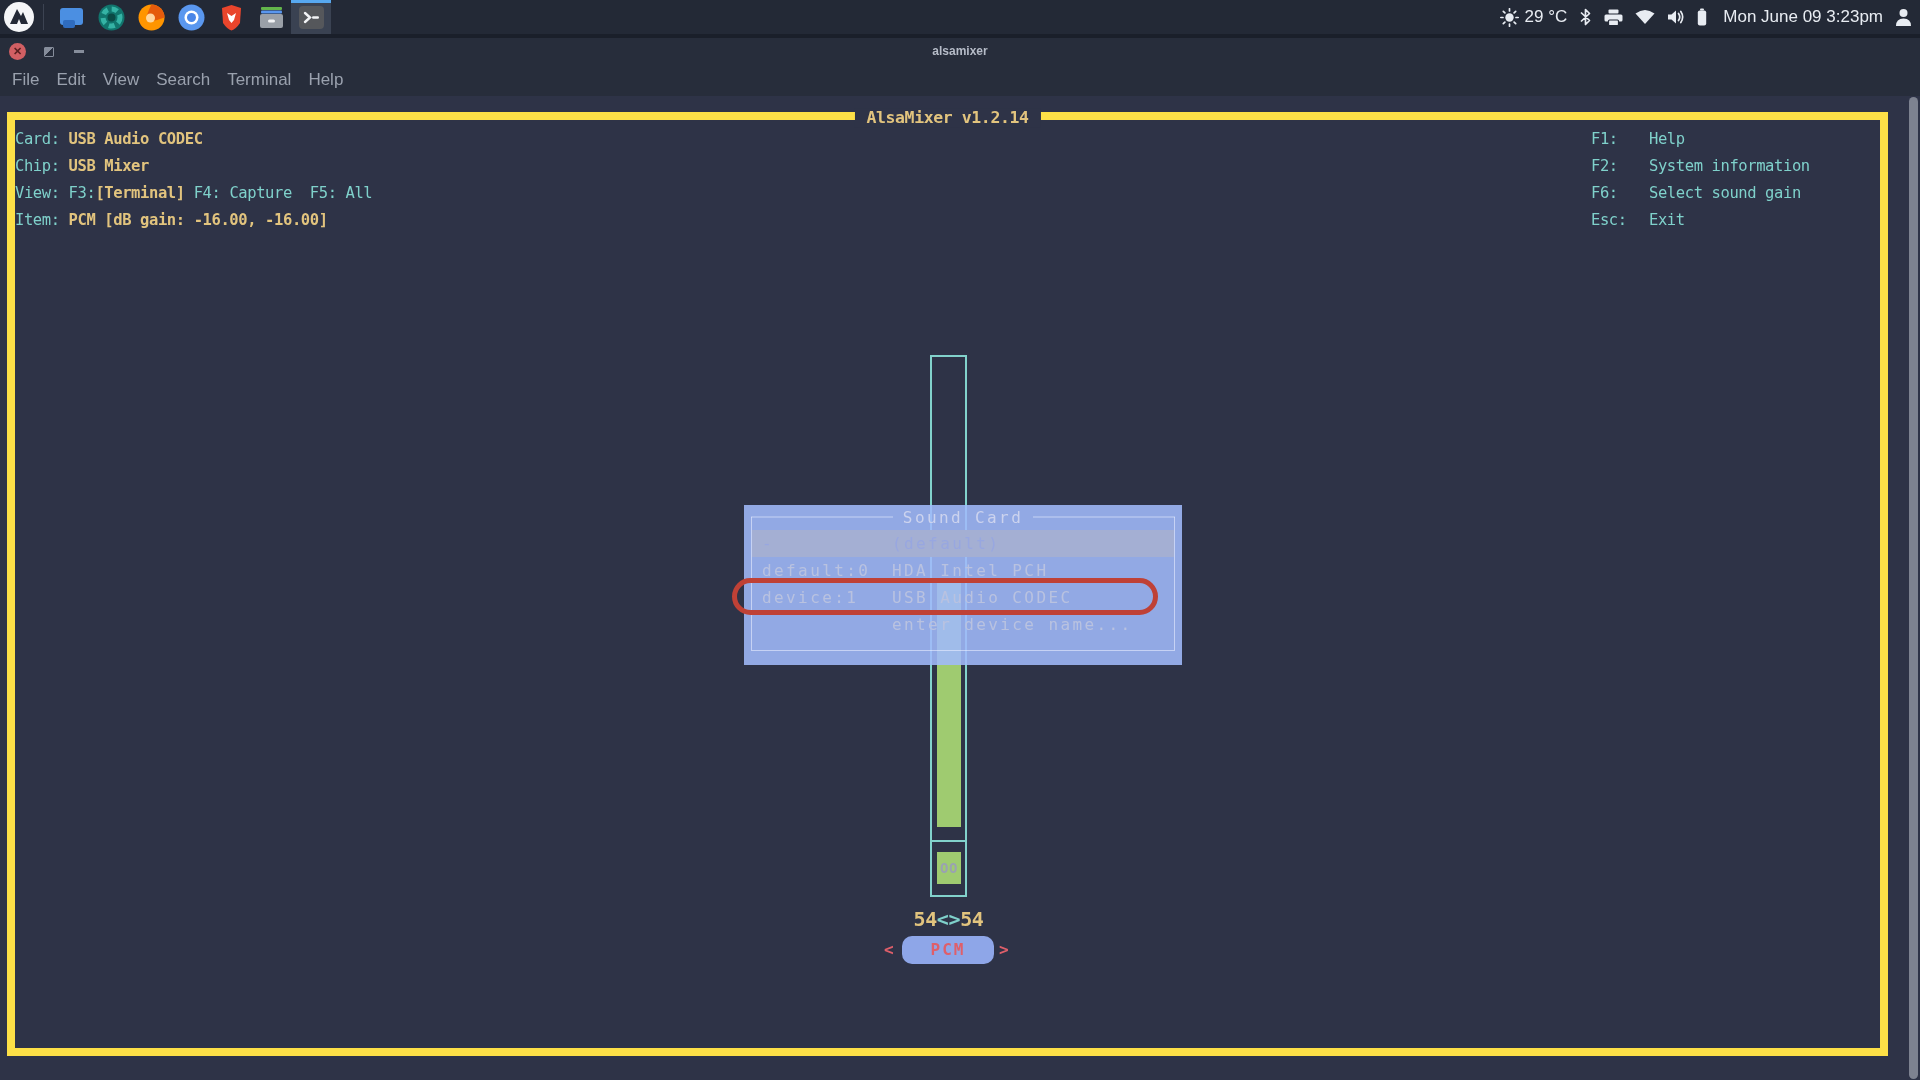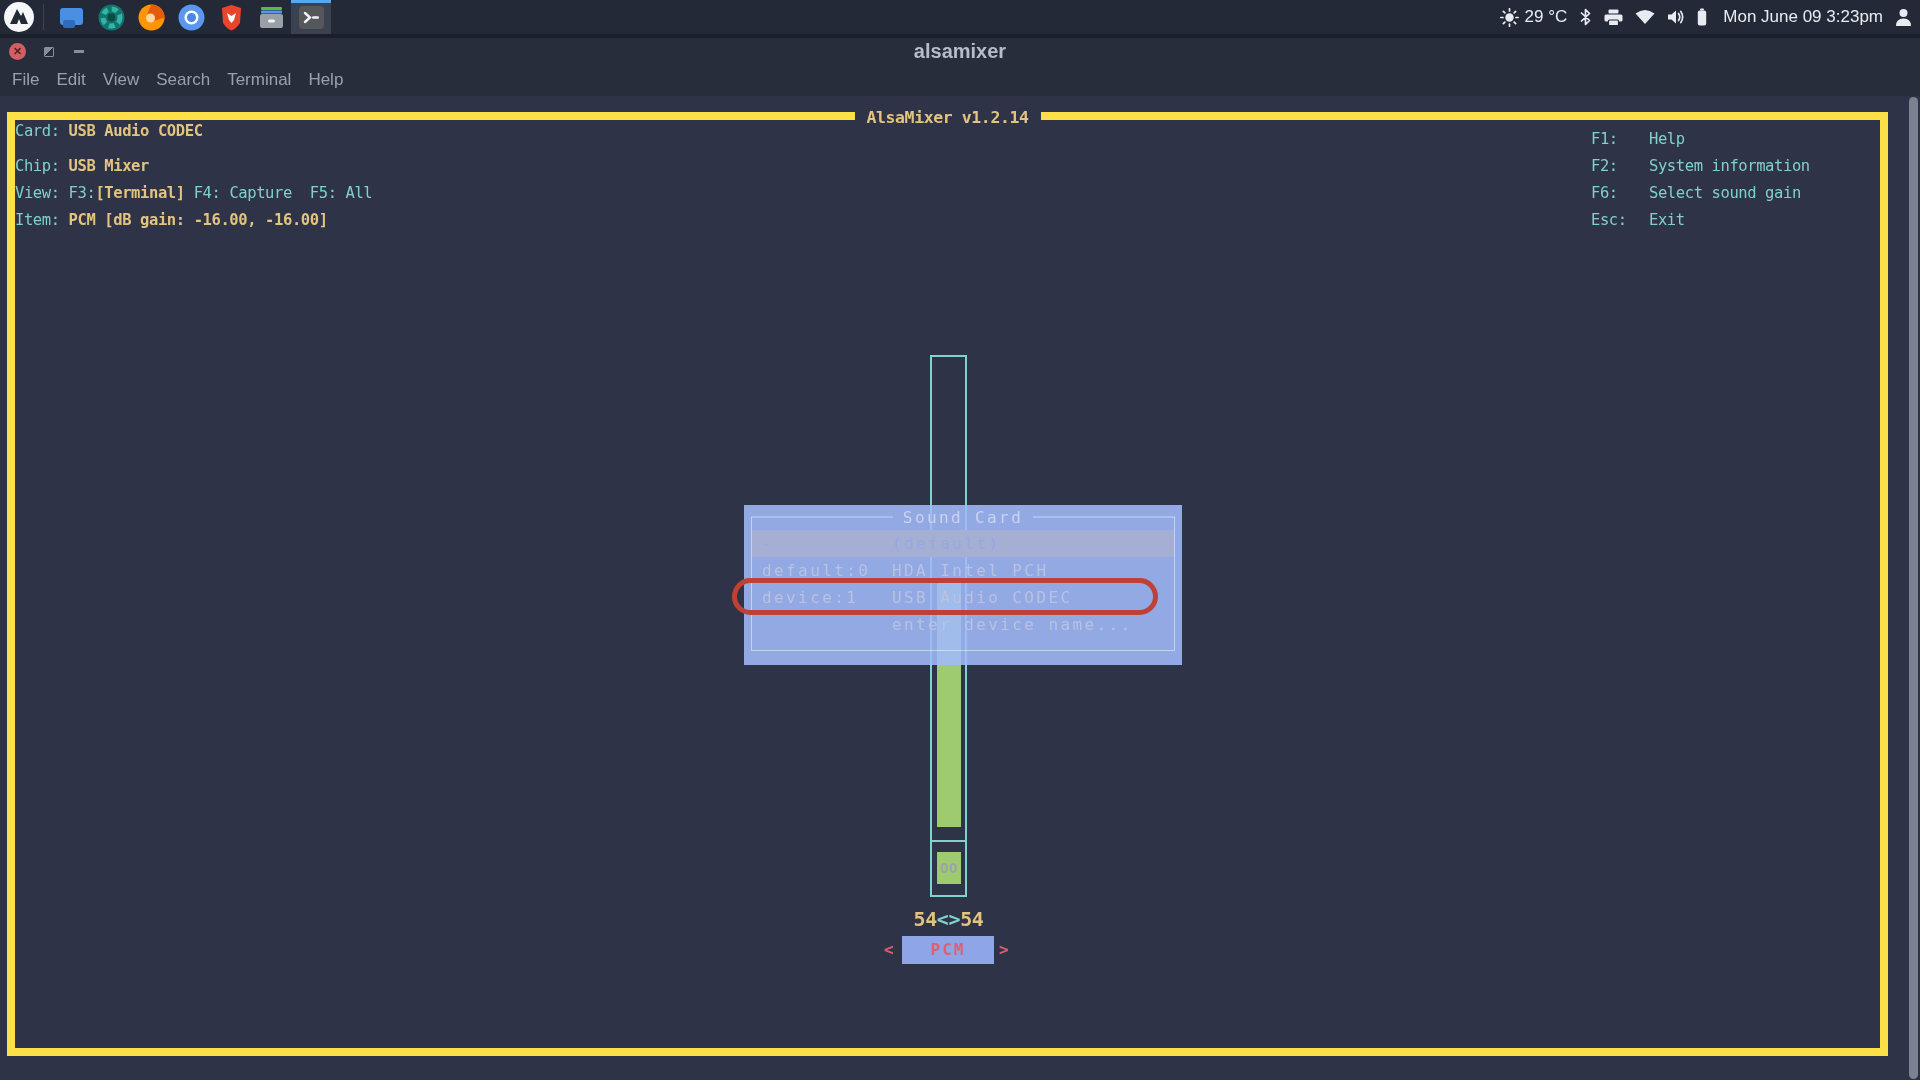--- a/index.html
+++ b/index.html
@@ -19,21 +19,21 @@
   .tile .indicator{position:absolute;left:0;top:0;width:40px;height:3px;background:#57a8f0;}
   .appicon{width:29px;height:29px;display:block;}
   .statusicon{display:flex;align-items:center;color:#e8ecf2;}
   .tb-temp{margin-left:-6px;}
   .tb-clock{margin-left:4px;}
 
   
   .win-gap{position:absolute;left:0;top:34px;width:1920px;height:4px;background:#1a1f2a;}
   .titlebar{position:absolute;left:0;top:38px;width:1920px;height:25px;background:#272d3b;}
   .win-title{position:absolute;left:0;top:0;width:100%;height:25px;line-height:26px;text-align:center;
-    color:#b6bcc8;font-size:20px;font-weight:bold;}
+    color:#b6bcc8;font-size:12px;font-weight:bold;}
   .btn-close{position:absolute;left:9px;top:5px;width:17px;height:17px;border-radius:50%;
     background:#d15f63;color:#5a2020;font-size:11px;font-weight:bold;text-align:center;line-height:17px;}
   .btn-restore{position:absolute;left:44px;top:9px;width:8px;height:8px;border:1.5px solid #868d9b;
     border-radius:1px;background:linear-gradient(135deg,#868d9b 45%,transparent 46%);}
   .btn-min{position:absolute;left:74px;top:12px;width:10px;height:2.5px;background:#868d9b;}
   .menubar{position:absolute;left:0;top:63px;width:1920px;height:33px;background:#272d3b;
     display:flex;align-items:center;gap:17px;padding-left:12px;box-sizing:border-box;}
   .menubar span{color:#9aa1ae;font-size:17px;}
 
   
@@ -53,21 +53,21 @@
   
   .bar-outline{position:absolute;left:930px;top:259px;width:37px;height:542px;
     border:2px solid #82d2cc;box-sizing:border-box;}
   .bar-divider{position:absolute;left:932px;top:744px;width:33px;height:2px;background:#82d2cc;}
   .bar-fill{position:absolute;left:937px;top:482px;width:24px;height:249px;background:#9fcb70;}
   .bar-switch{position:absolute;left:937px;top:756px;width:24px;height:32px;background:#9fcb70;
     color:#9aa2b1;font-size:14px;font-weight:bold;text-align:center;line-height:32px;letter-spacing:0.5px;}
   .bar-values{position:absolute;left:880px;top:813px;width:137px;height:20px;line-height:20px;
     text-align:center;font-size:20px;font-weight:bold;white-space:pre;}
   .pcm-box{position:absolute;left:902px;top:840px;width:92px;height:28px;background:#8ea6e8;
-    color:#df5f6a;font-size:16px;font-weight:bold;text-align:center;line-height:28px;letter-spacing:2px;}
+    color:#df5f6a;font-size:16px;font-weight:bold;text-align:center;line-height:28px;letter-spacing:2px;border-radius:10px;}
   .pcm-arrow{position:absolute;top:840px;height:28px;line-height:28px;color:#df5f6a;
     font-size:16px;font-weight:bold;}
   .pcm-left{left:884px;} .pcm-right{left:999px;}
 
   
   .dialog{position:absolute;left:744px;top:409px;width:438px;height:160px;
     background:rgba(161,186,250,0.88);z-index:5;}
   .dialog-inner{position:absolute;left:7px;right:7px;top:12px;bottom:14px;
     border:1px solid rgba(233,239,255,0.6);border-top:none;}
   .dialog-titlerow{position:absolute;left:7px;right:7px;top:12px;transform:translateY(-50%);
@@ -227,21 +227,21 @@
     <span>Terminal</span>
     <span>Help</span>
   </div>
 
   <div class="content mono">
 
     <div class="tui-box">
       <div class="tui-title">AlsaMixer v1.2.14</div>
     </div>
 
-    <div class="info-line" style="top:24px;"><span class="teal">Card: </span><span class="yellow">USB Audio CODEC</span></div>
+    <div class="info-line" style="top:32px;"><span class="teal">Card: </span><span class="yellow">USB Audio CODEC</span></div>
     <div class="info-line" style="top:59px;"><span class="teal">Chip: </span><span class="yellow">USB Mixer</span></div>
     <div class="info-line" style="top:86px;"><span class="teal">View: F3:</span><span class="yellow">[Terminal]</span><span class="teal"> F4: Capture  F5: All</span></div>
     <div class="info-line" style="top:113px;"><span class="teal">Item: </span><span class="yellow">PCM [dB gain: -16.00, -16.00]</span></div>
 
     <div class="help-line teal" style="top:32px;"><span>F1:</span><span class="lbl">Help</span></div>
     <div class="help-line teal" style="top:59px;"><span>F2:</span><span class="lbl">System information</span></div>
     <div class="help-line teal" style="top:86px;"><span>F6:</span><span class="lbl">Select sound gain</span></div>
     <div class="help-line teal" style="top:113px;"><span>Esc:</span><span class="lbl">Exit</span></div>
 
     <div class="bar-fill"></div>

